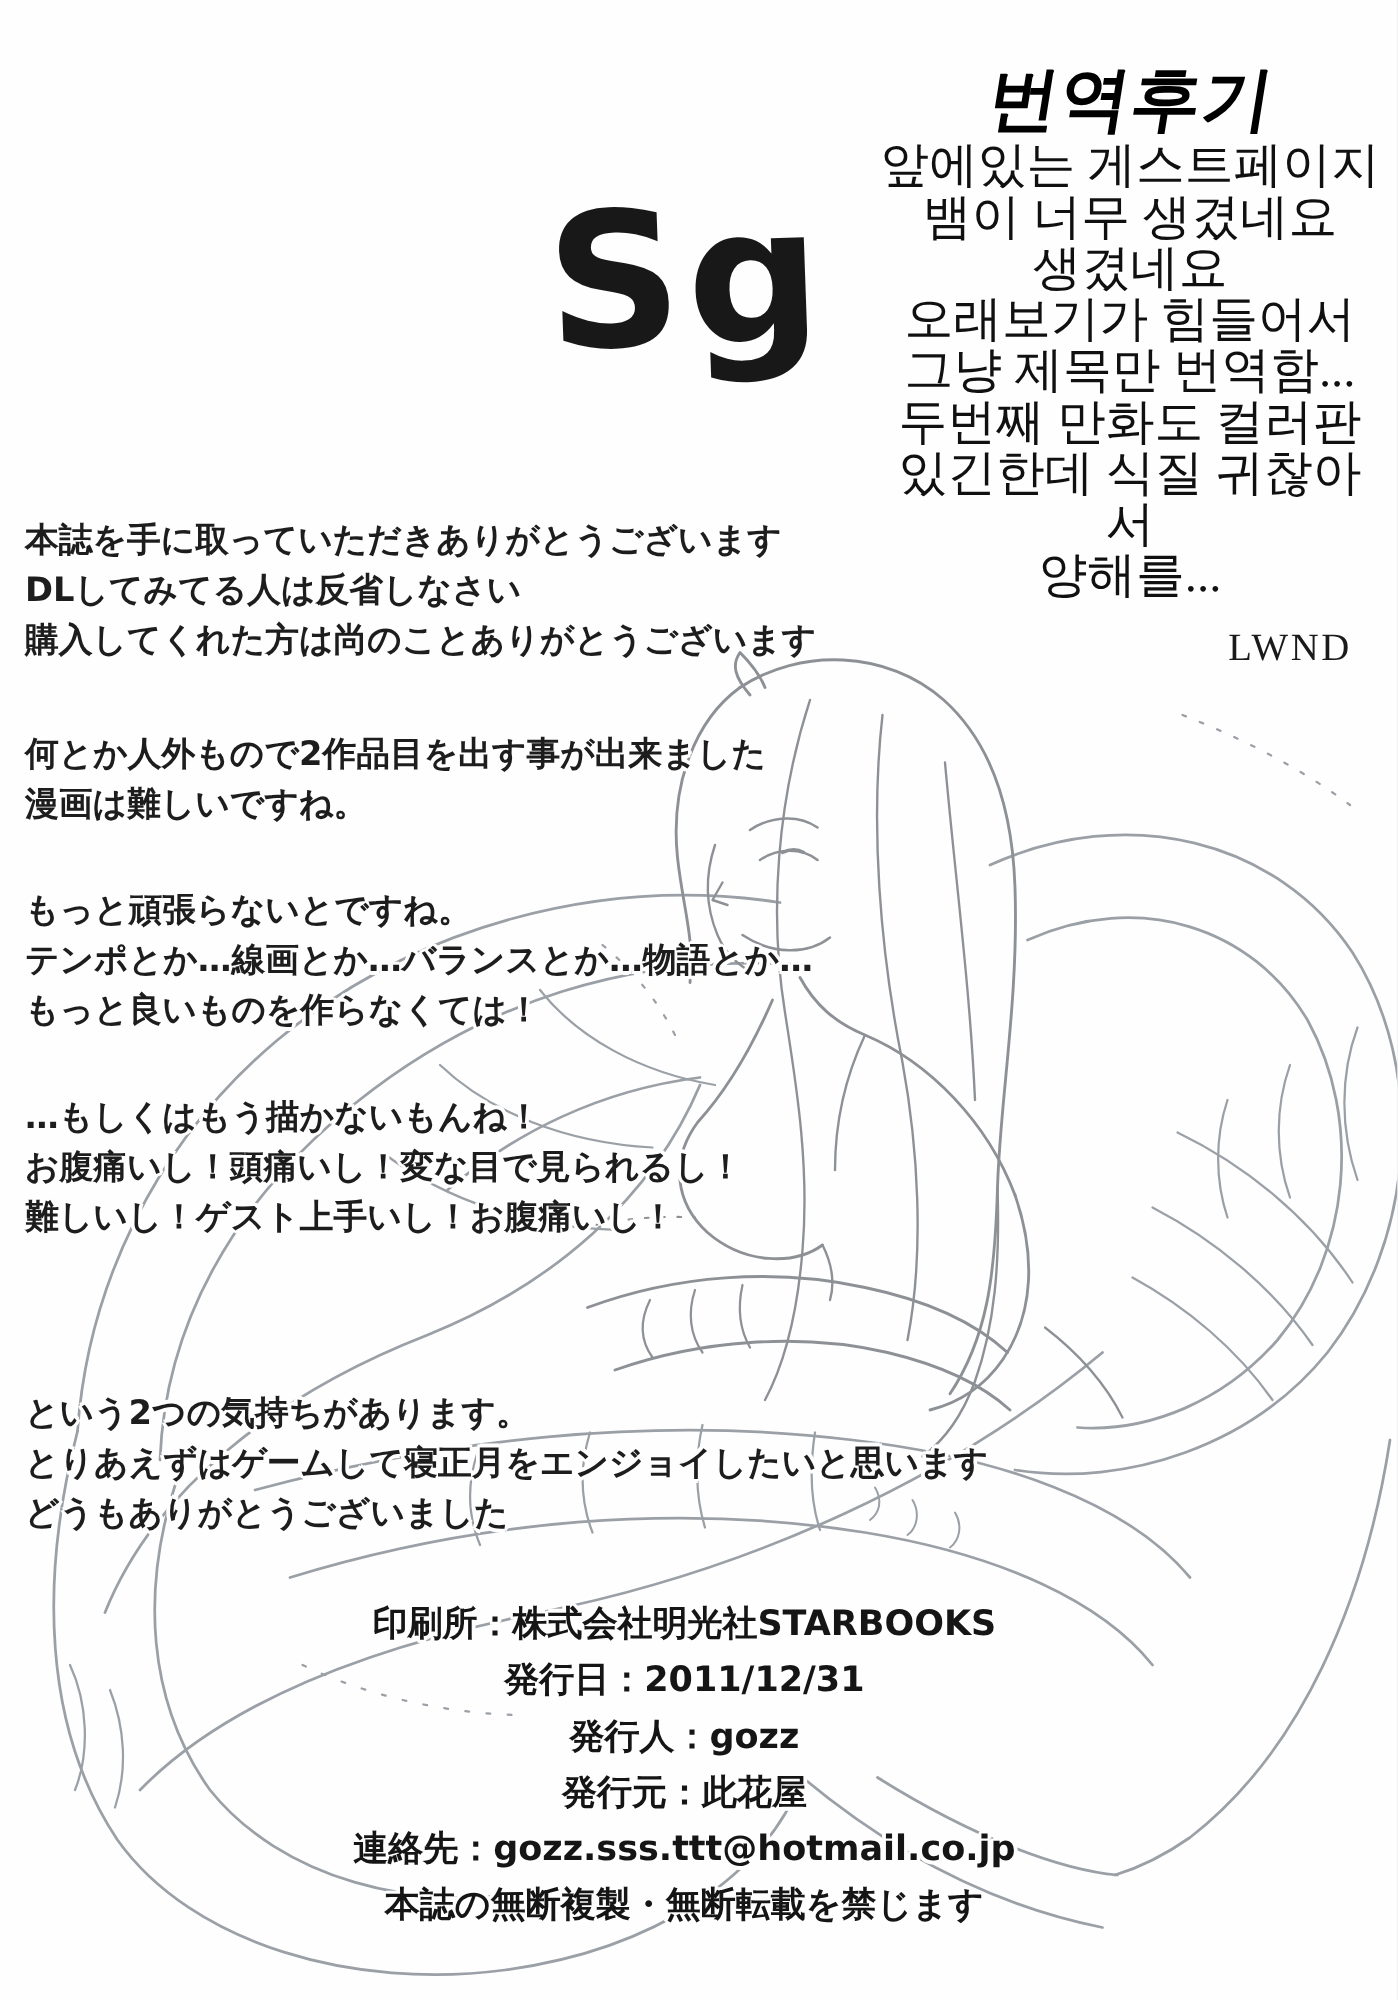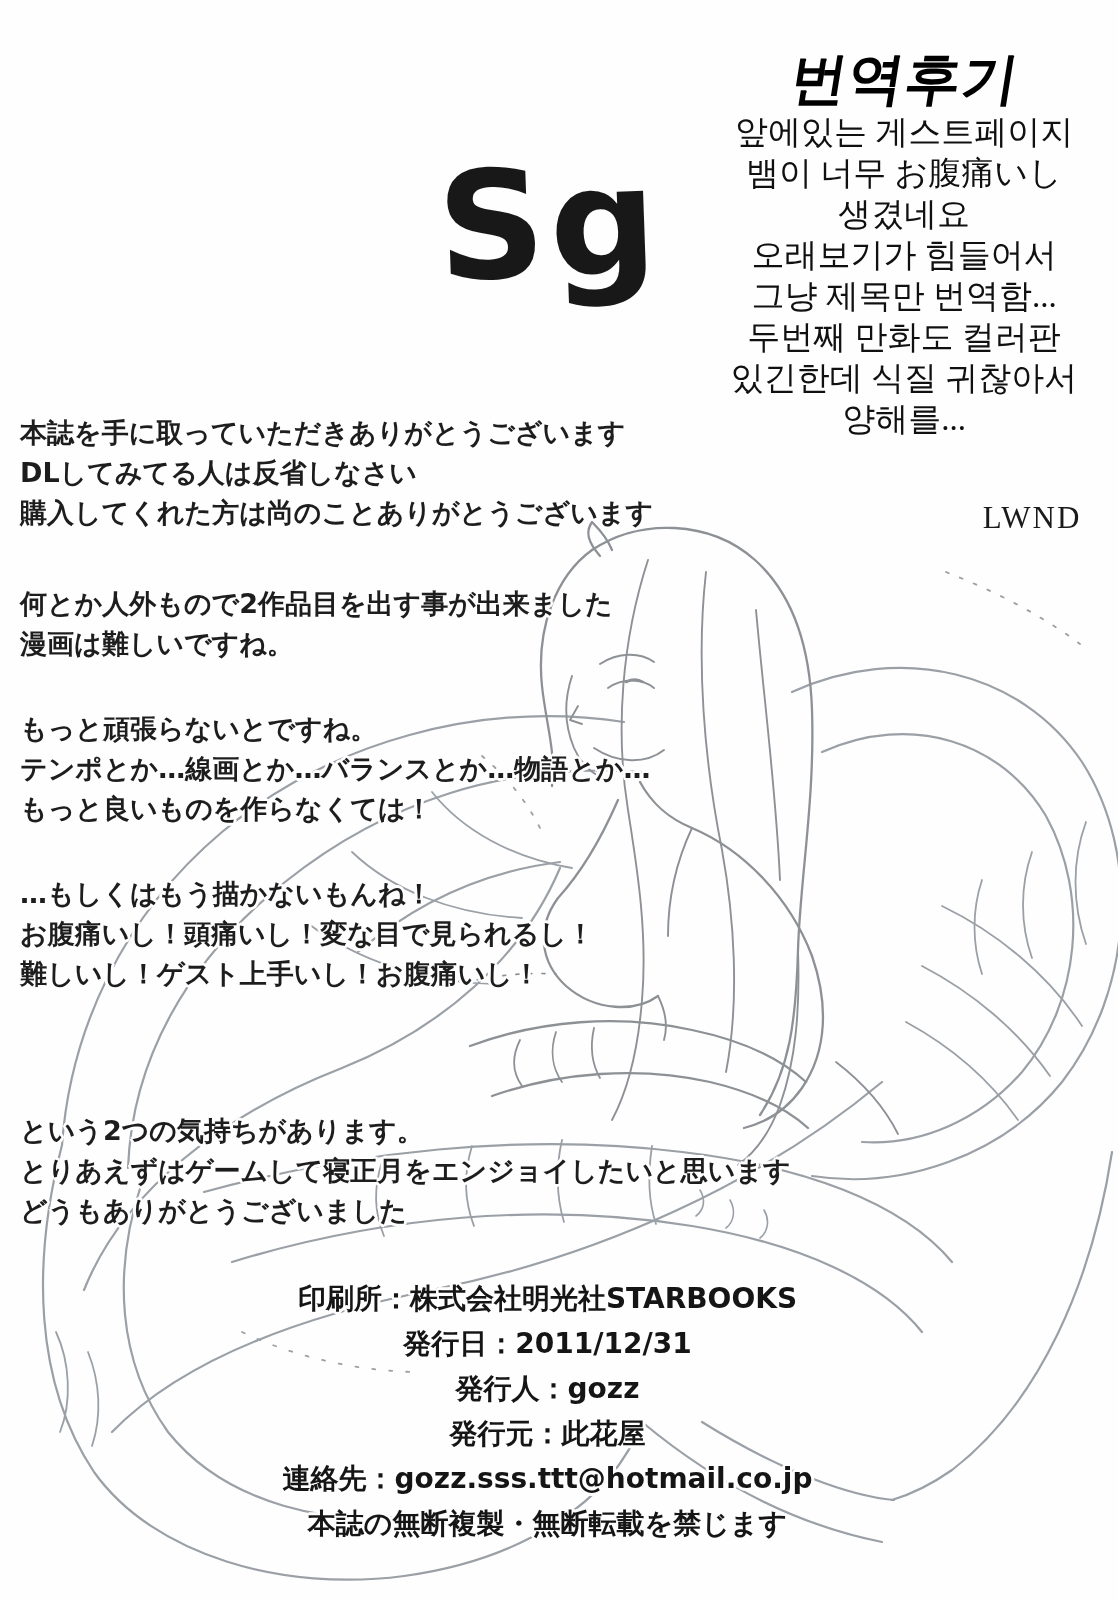--- a/index.html
+++ b/index.html
@@ -28,21 +28,21 @@
     position:absolute;left:705px;top:42px;width:400px;
     text-align:center;
     font-size:56px;font-weight:bold;letter-spacing:1px;
     transform:skewX(-9deg);
     color:#000;
   }
   .kr-body{
     position:absolute;left:700px;top:112px;width:408px;
     text-align:center;
     font-family:"Liberation Serif", serif;
-    font-size:33px;line-height:41px;
+    font-size:39px;line-height:41px;
     color:#101010;
   }
   .signature{
     position:absolute;left:952px;top:488px;width:160px;
     text-align:center;
     font-family:"Liberation Serif", serif;
     font-size:31px;letter-spacing:2px;color:#1a1a1a;margin-top:12px;
   }
   .logo-sg{
     position:absolute;left:414px;top:138px;width:270px;
@@ -159,21 +159,21 @@
       <path d="M 836 1062 C 862 1082 884 1106 898 1134" stroke-width="1.8"></path>
     </g>
   </svg>
 
   <div class="logo-sg">Sg</div>
 
   <div class="kr-title">번역후기</div>
 
   <div class="kr-body halo">
     <span class="line">앞에있는 게스트페이지</span>
-    <span class="line">뱀이 너무 お腹痛いし</span>
+    <span class="line">뱀이 너무 생겼네요</span>
     <span class="line">생겼네요</span>
     <span class="line">오래보기가 힘들어서</span>
     <span class="line">그냥 제목만 번역함...</span>
     <span class="line">두번째 만화도 컬러판</span>
     <span class="line">있긴한데 식질 귀찮아서</span>
     <span class="line">양해를...</span>
   </div>
 
   <div class="signature">LWND</div>
 

